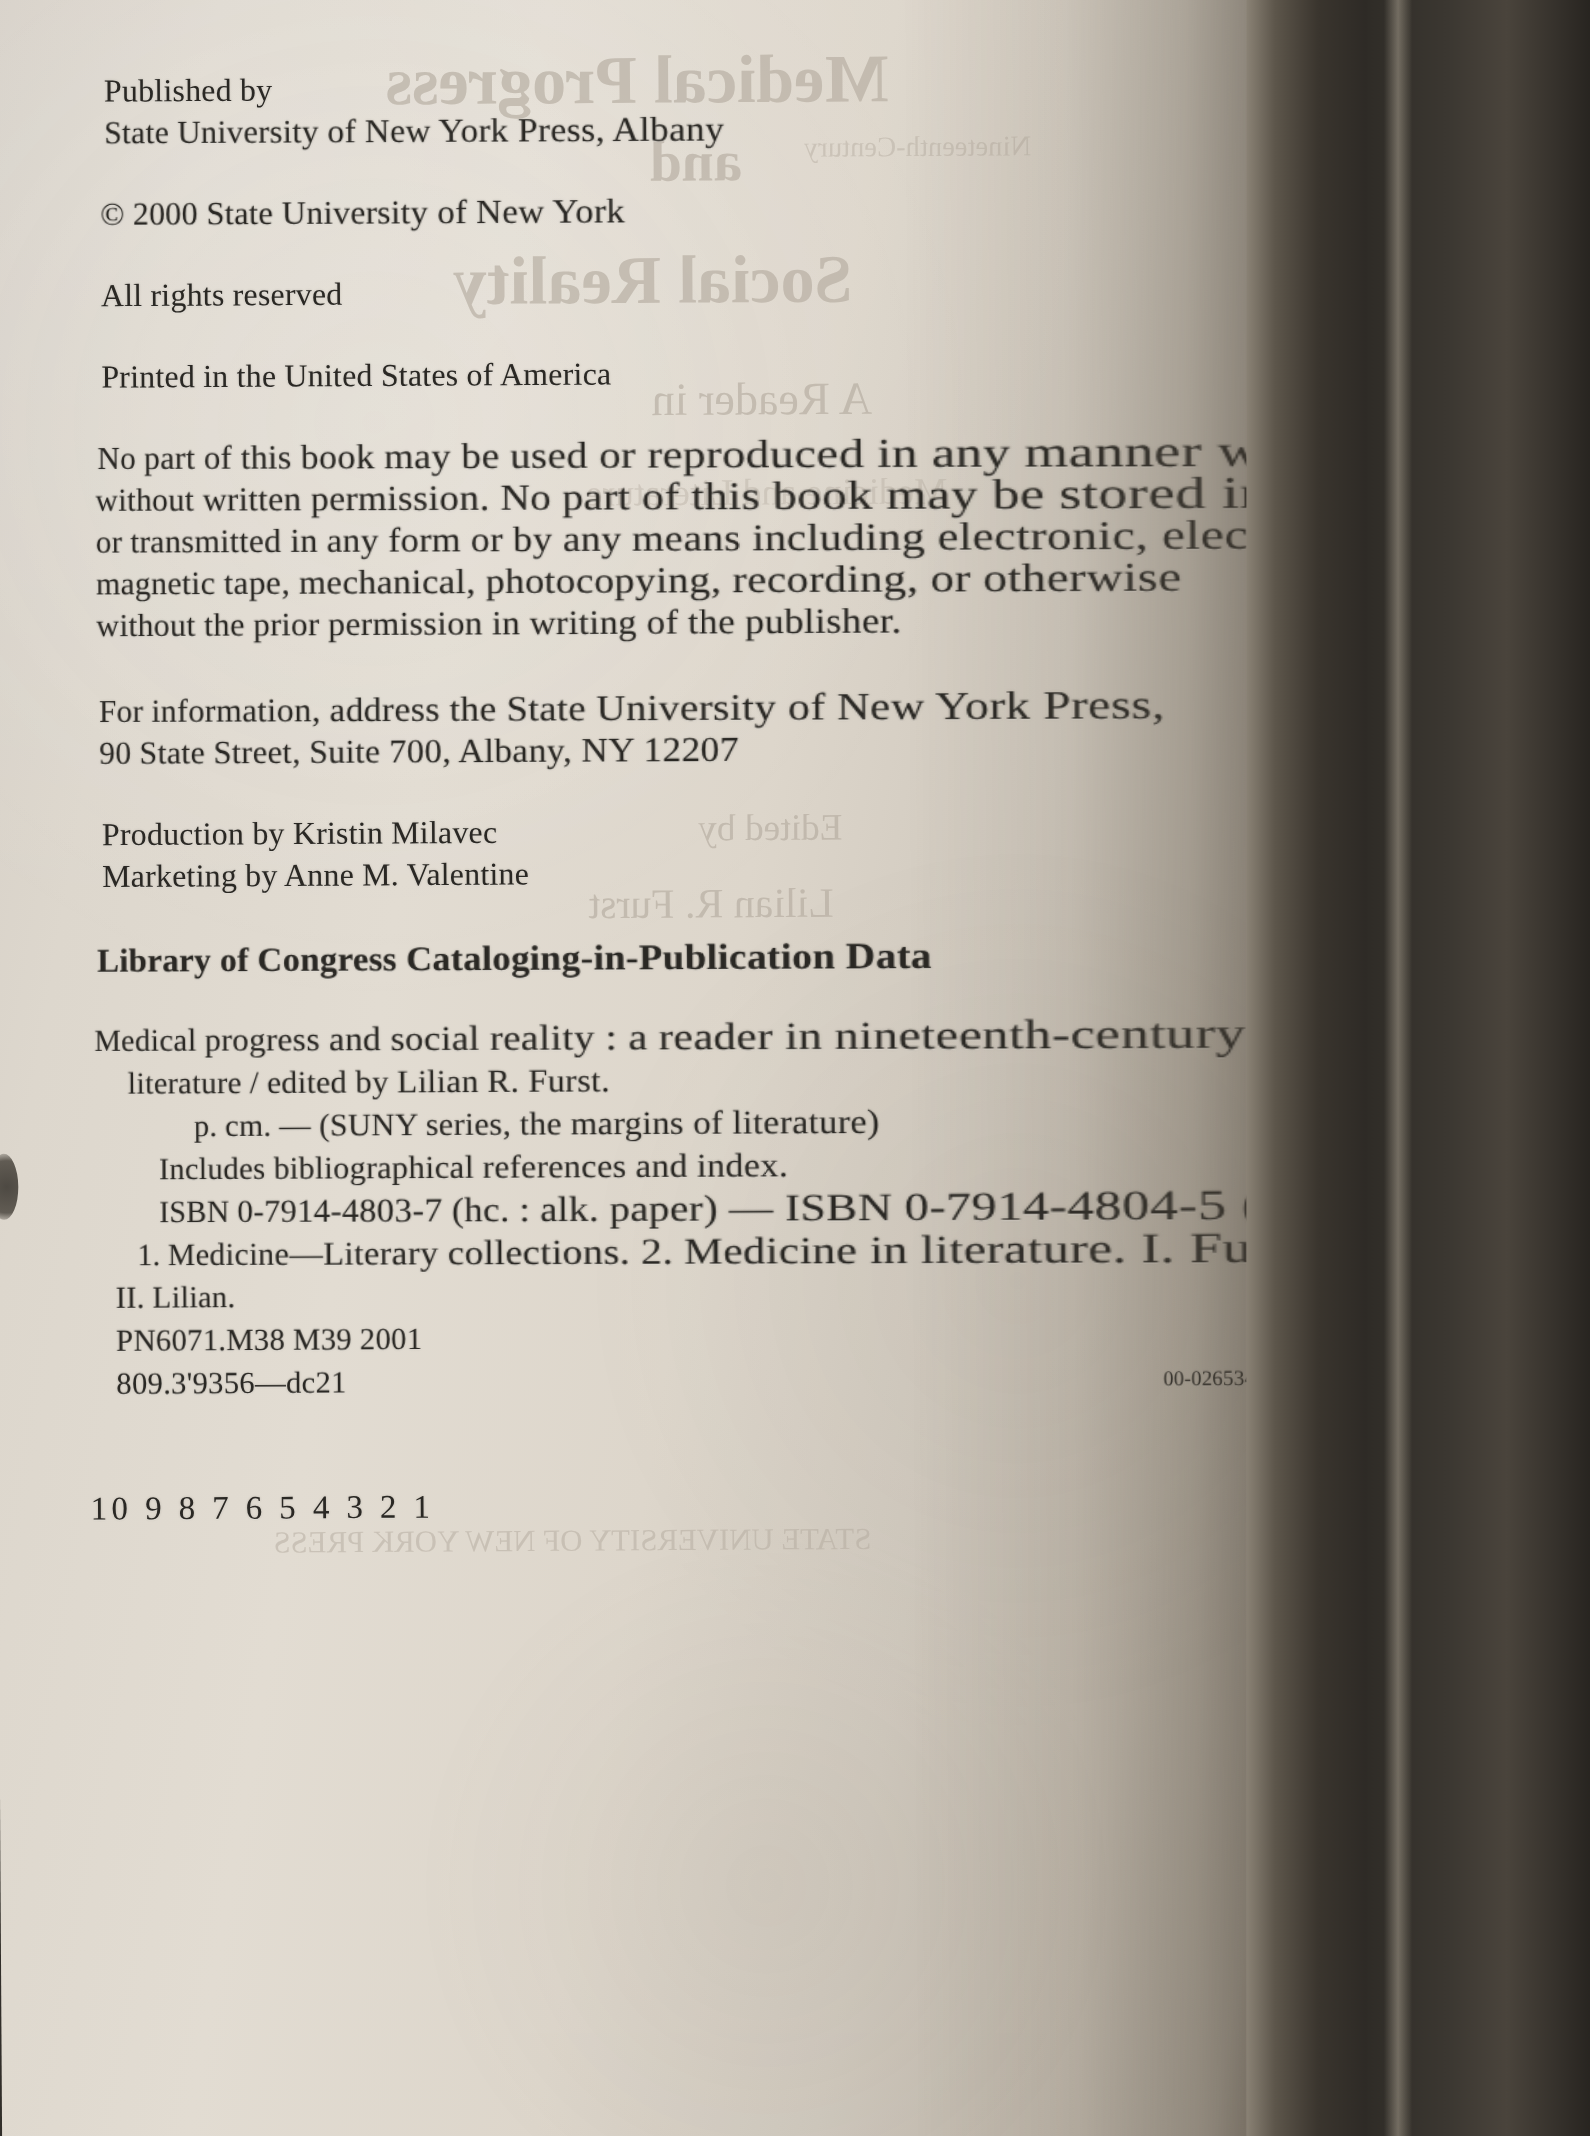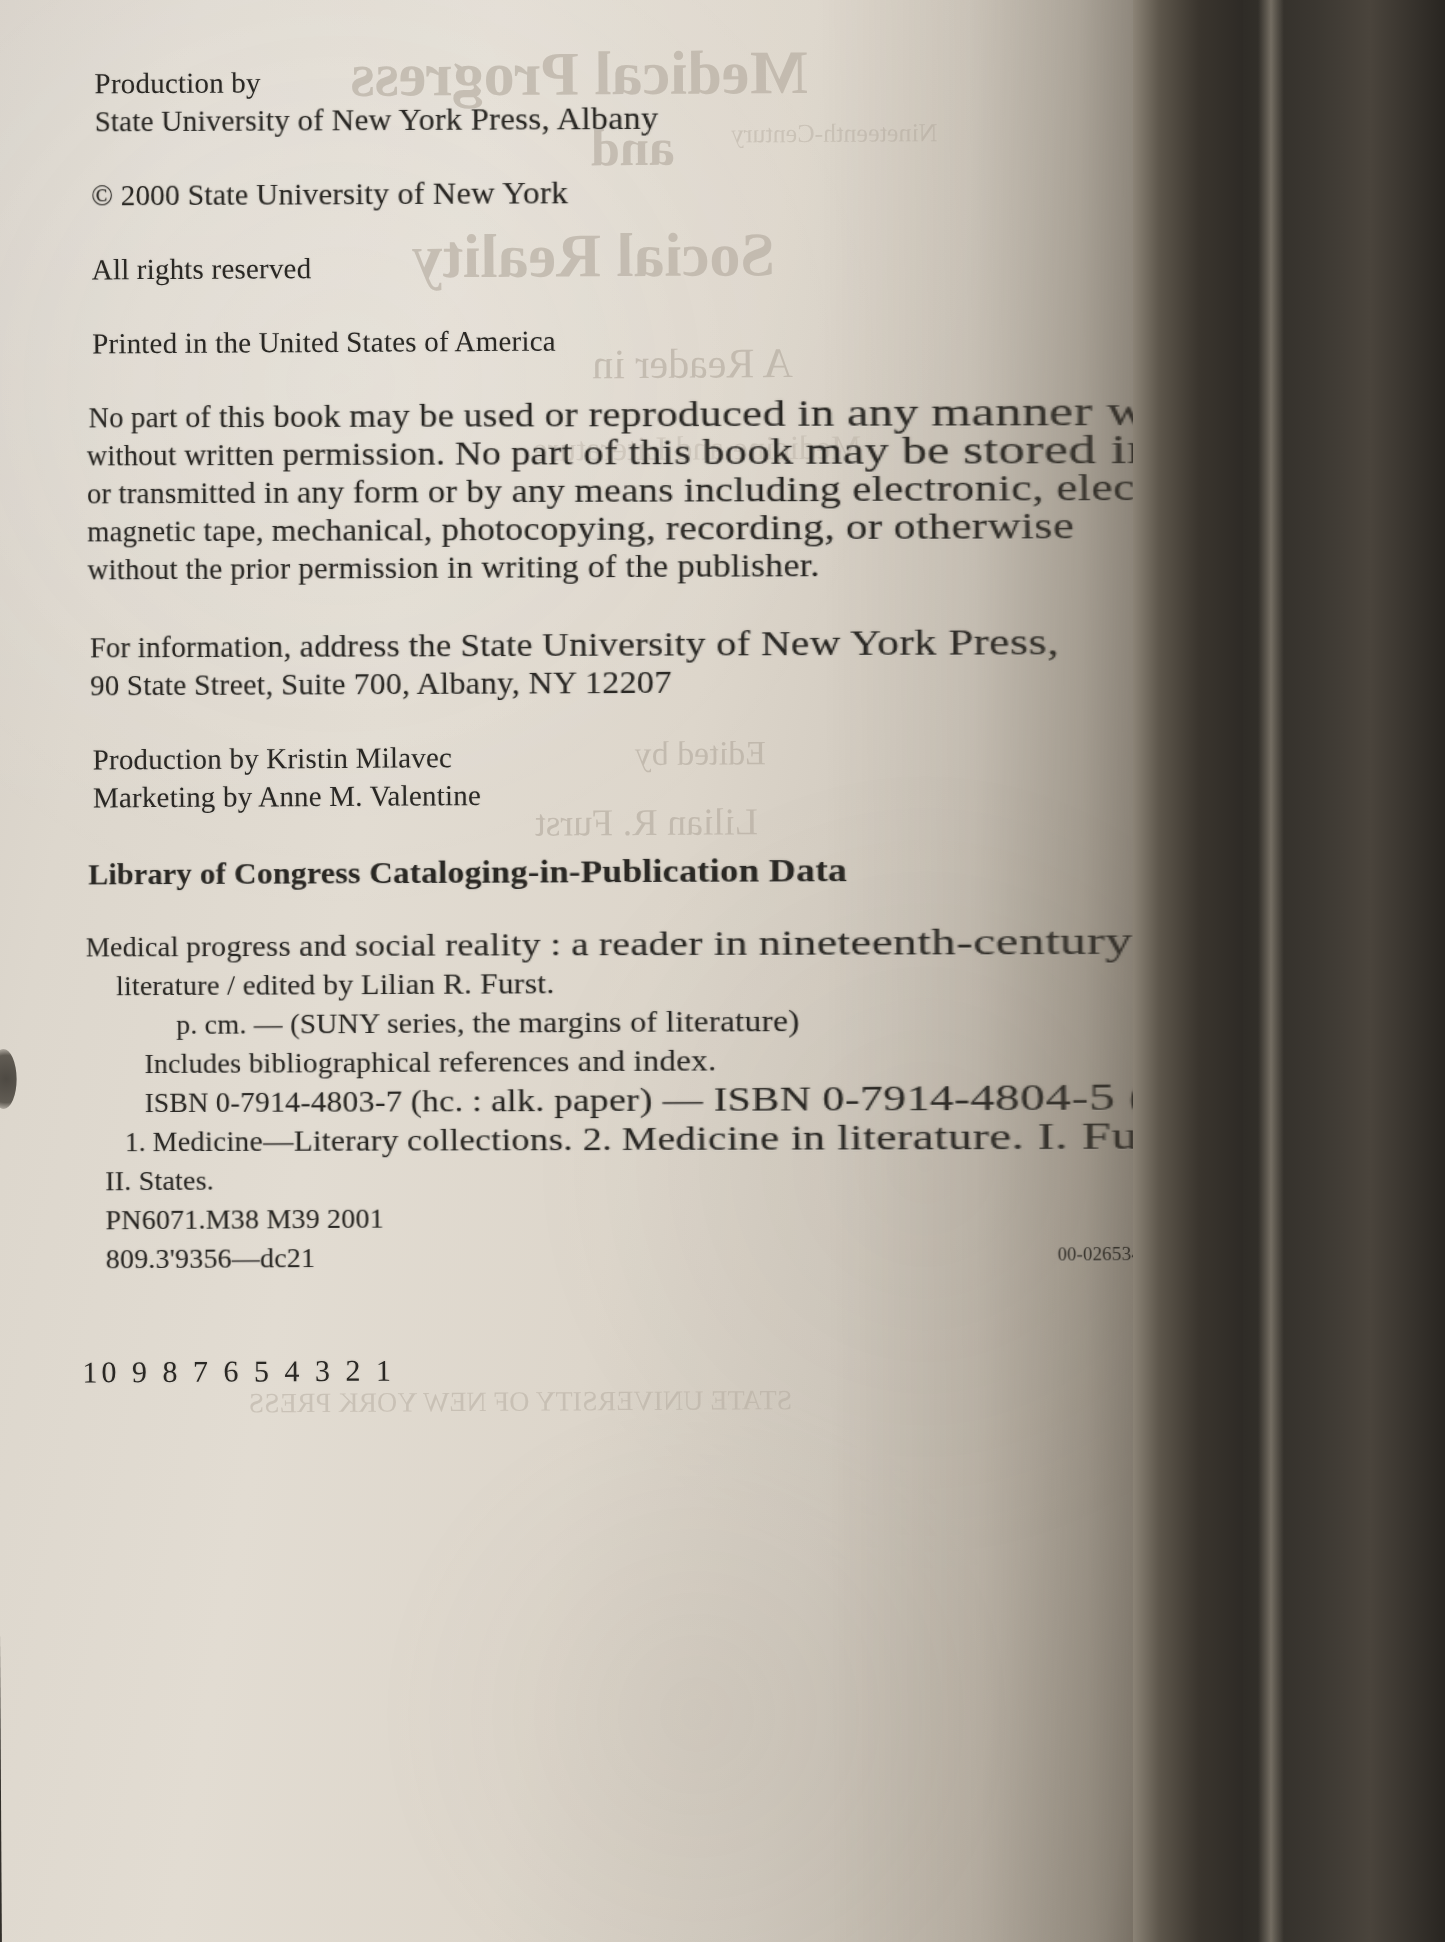--- a/index.html
+++ b/index.html
@@ -83,21 +83,21 @@
     <div class="bleed" style="left:740px;top:130px;font-size:26px;opacity:.45;">Nineteenth-Century</div>
     <div class="bleed bold" style="left:420px;top:230px;font-size:62px;">Social Reality</div>
     <div class="bleed" style="left:600px;top:350px;font-size:42px;">A Reader in</div>
     <div class="bleed" style="left:540px;top:440px;font-size:34px;opacity:.38;">Medicine and Literature</div>
     <div class="bleed" style="left:640px;top:745px;font-size:34px;">Edited by</div>
     <div class="bleed" style="left:540px;top:810px;font-size:38px;">Lilian R. Furst</div>
     <div class="bleed" style="left:250px;top:1395px;font-size:28px;opacity:.5;">STATE UNIVERSITY OF NEW YORK PRESS</div>
 
     <div class="txt">
 
-      <div class="line s29" style="left:104px;top:74px;">Production by</div>
+      <div class="line s29" style="left:104px;top:74px;">Published by</div>
       <div class="line s29 c1" style="left:104px;top:112px;">State University of New York Press, Albany</div>
 
       <div class="line s29 c1" style="left:100px;top:186px;">© 2000 State University of New York</div>
 
       <div class="line s29" style="left:100px;top:260px;">All rights reserved</div>
 
       <div class="line s29" style="left:100px;top:334px;">Printed in the United States of America</div>
 
       <div class="line s29 c3" style="left:96px;top:408px;">No part of this book may be used or reproduced in any manner whatsoever</div>
       <div class="line s29 c3" style="left:94px;top:446px;">without written permission. No part of this book may be stored in a retrieval system</div>
@@ -112,21 +112,21 @@
       <div class="line s29" style="left:98px;top:788px;">Marketing by Anne M. Valentine</div>
 
       <div class="line s30 bold c1" style="left:93px;top:864px;">Library of Congress Cataloging-in-Publication Data</div>
 
       <div class="line s28 c3" style="left:90px;top:938px;">Medical progress and social reality : a reader in nineteenth-century medicine and</div>
       <div class="line s28 c1" style="left:120px;top:977px;">literature / edited by Lilian R. Furst.</div>
       <div class="line s28 c1" style="left:180px;top:1016px;">p.   cm. — (SUNY series, the margins of literature)</div>
       <div class="line s28 c1" style="left:148px;top:1055px;">Includes bibliographical references and index.</div>
       <div class="line s28 c3" style="left:148px;top:1094px;">ISBN 0-7914-4803-7 (hc. : alk. paper) — ISBN 0-7914-4804-5 (pbk. : alk. paper)</div>
       <div class="line s28 c3" style="left:128px;top:1133px;">1. Medicine—Literary collections.   2. Medicine in literature.   I. Furst, Lilian R.</div>
-      <div class="line s28" style="left:108px;top:1172px;">II. States.</div>
+      <div class="line s28" style="left:108px;top:1172px;">II. Lilian.</div>
       <div class="line s28" style="left:108px;top:1211px;">PN6071.M38 M39 2001</div>
       <div class="line s28" style="left:108px;top:1250px;">809.3'9356—dc21</div>
 
       <div class="line s19 c3" style="left:1060px;top:1256px;">00-026534</div>
 
       <div class="line s30" style="left:84px;top:1362px;letter-spacing:4px;">10 9 8 7 6 5 4 3 2 1</div>
 
     </div>
 
     <div class="curl"></div>

